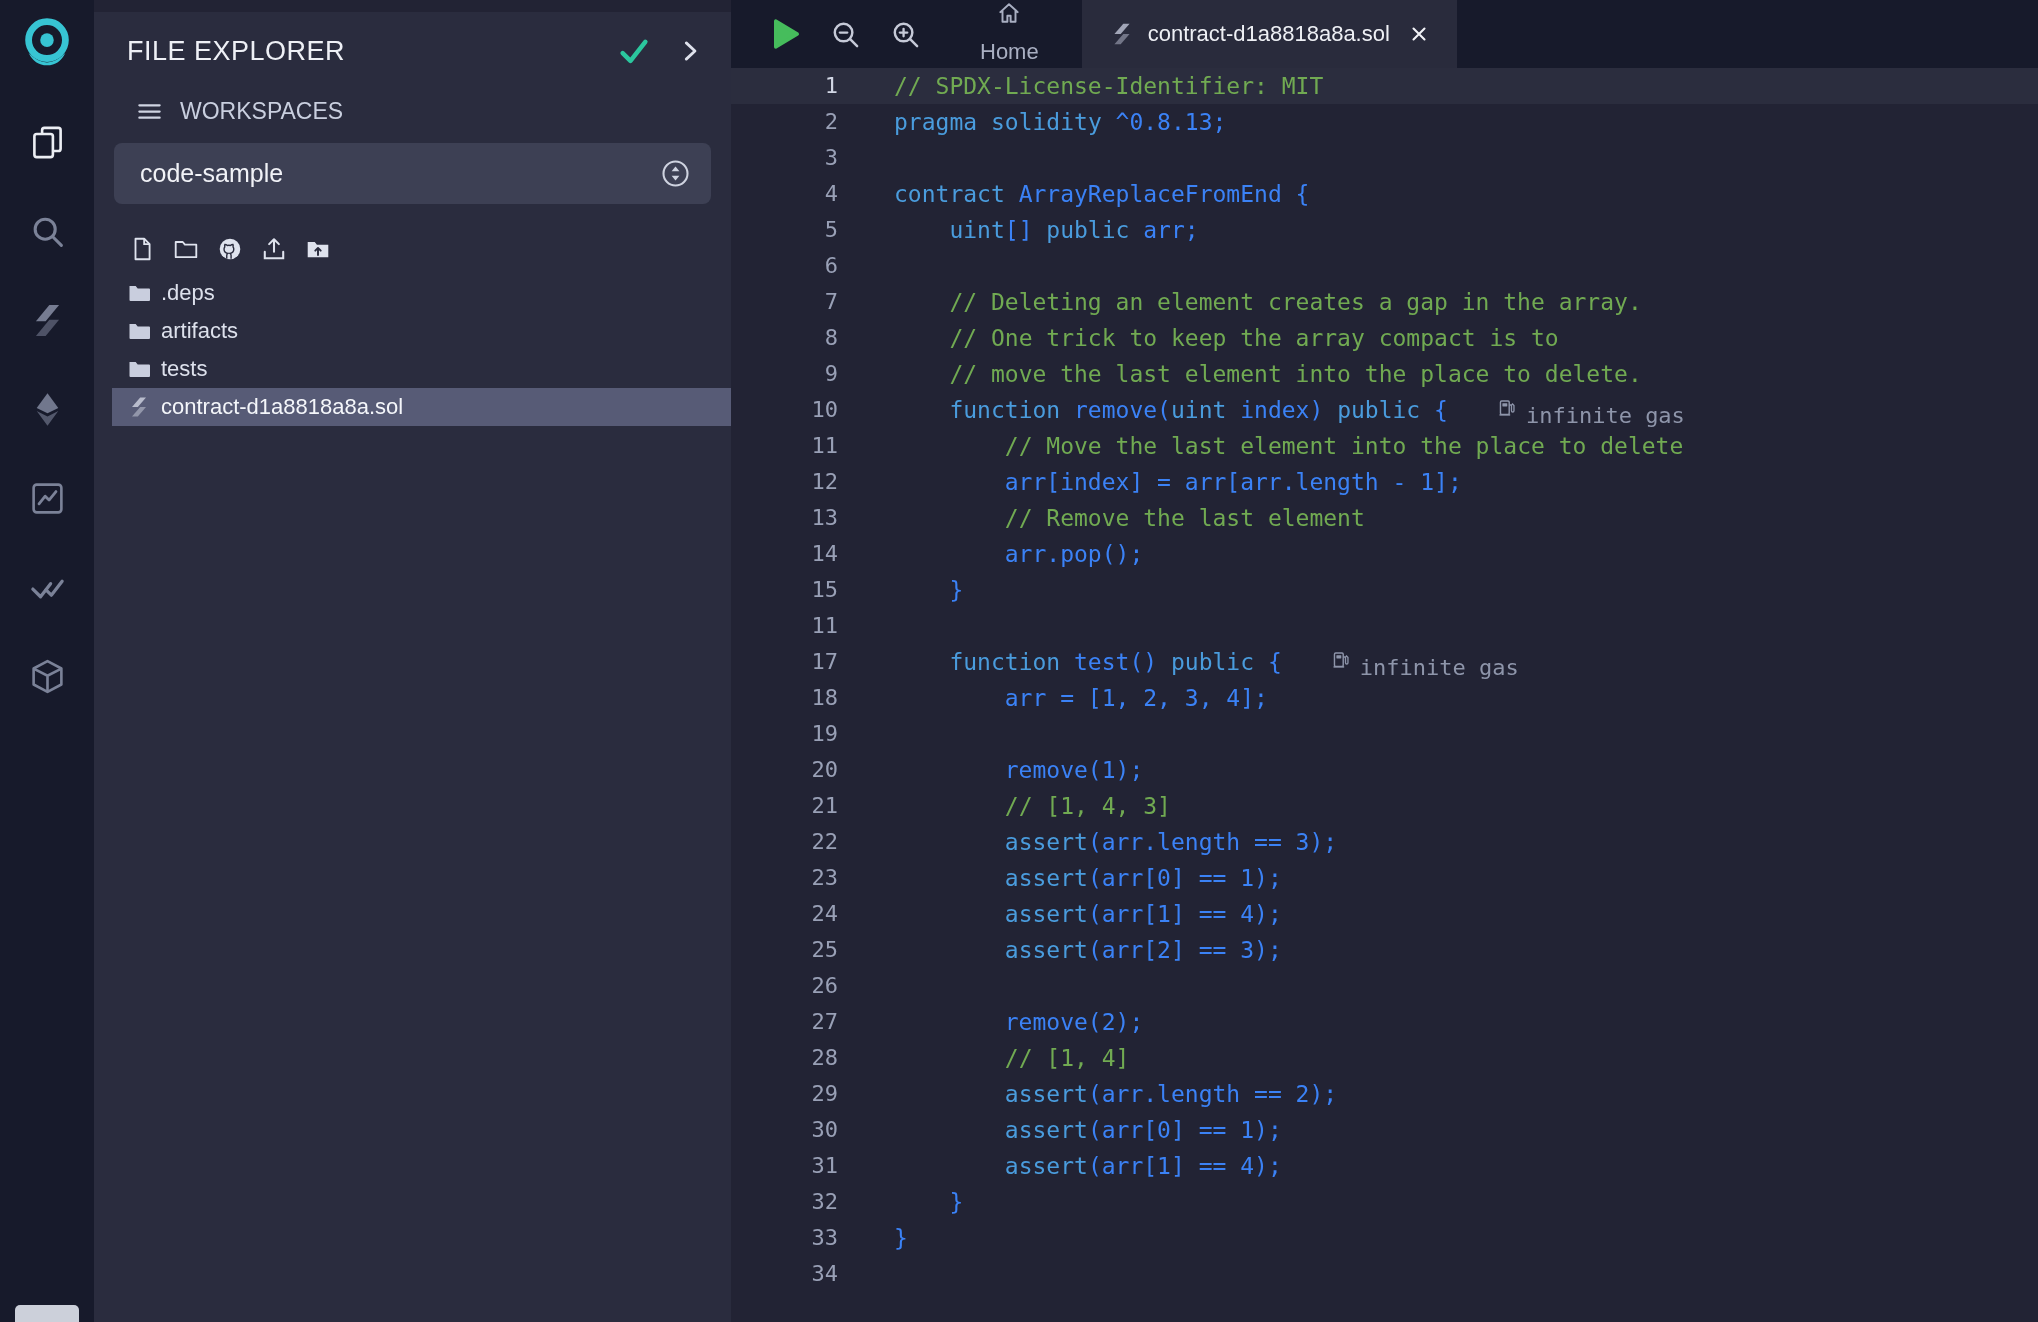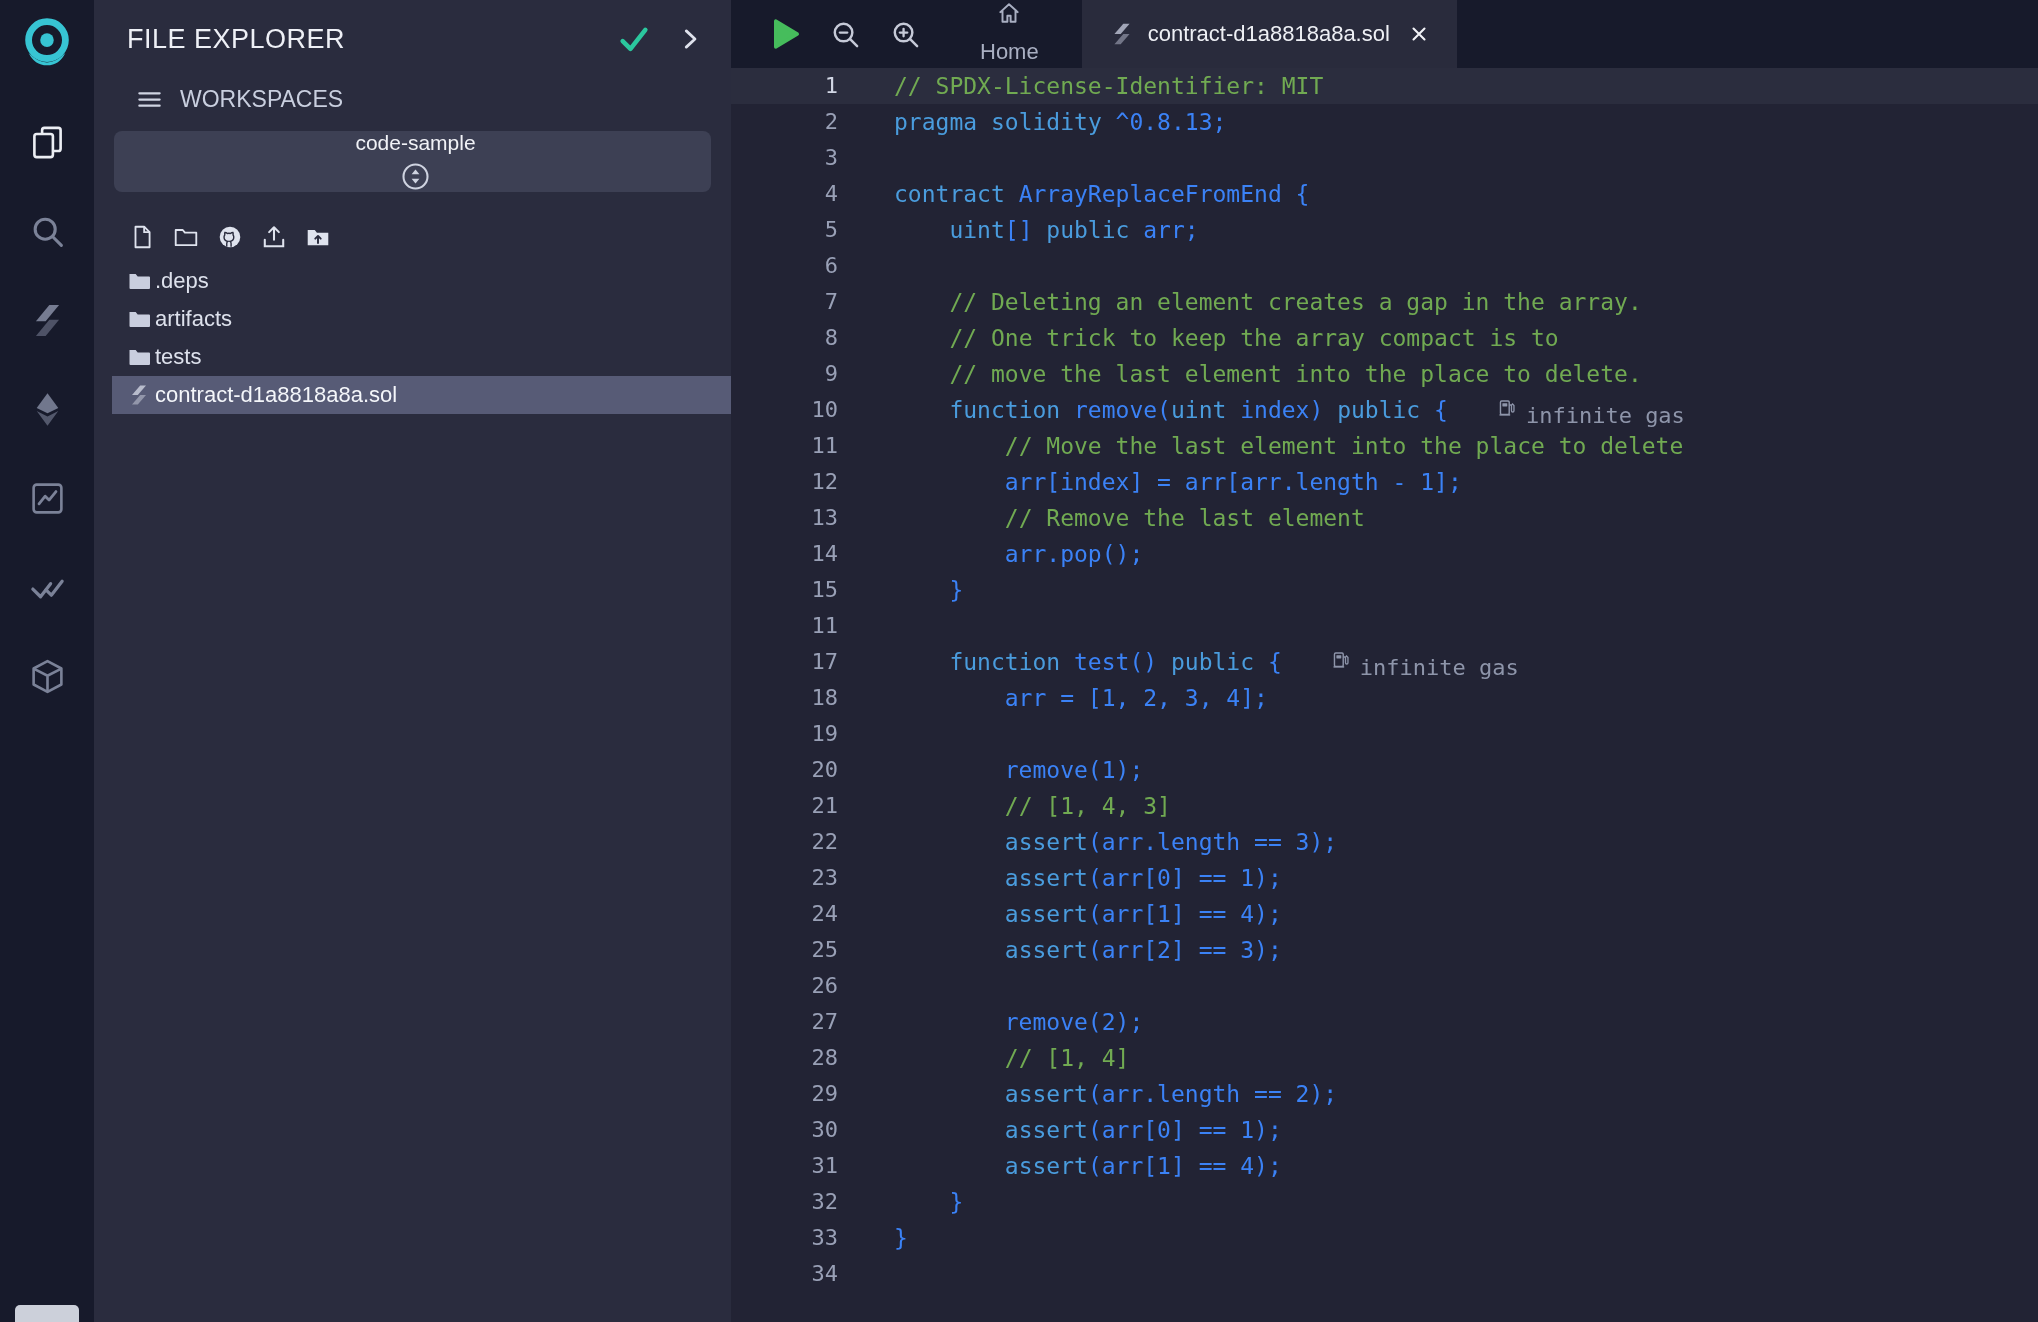--- a/index.html
+++ b/index.html
@@ -25,50 +25,50 @@
   .ib.active { color:#eceef4; }
   .ib svg { width:37px; height:37px; }
   .ib-bottom {
     position:absolute; bottom:0; left:15px; width:64px; height:17px;
     background:#ccd0da; border-radius:5px 5px 0 0;
   }
 
   
   .filepanel {
     width:637px; flex-shrink:0; background:#2a2c3e;
-    display:flex; flex-direction:column;
+    display:flex; flex-direction:column;margin-top:12px;
   }
   .fp-header { display:flex; align-items:center; gap:24px; padding:22px 26px 0 33px; }
   .fp-title { flex:1; margin:0; font-size:27px; font-weight:500; color:#eef0f6; letter-spacing:.5px; }
   .fp-check { color:#2bc79e; display:flex; }
   .fp-check svg { width:34px; height:34px; }
   .fp-chevron { color:#dfe2ec; display:flex; background:none; border:none; padding:0; cursor:pointer; }
   .fp-chevron svg { width:30px; height:30px; }
 
   .ws-row { display:flex; align-items:center; gap:17px; margin-top:30px; padding:0 42px; color:#c9cfdf; font-size:23px; }
   .ws-burger { background:none; border:none; padding:0; color:#cfd4e2; display:flex; cursor:pointer; }
   .ws-row svg { width:27px; height:27px; }
 
   .ws-select {
     margin:18px 20px 0 20px; height:61px; background:#3d4054; border-radius:8px;
     display:flex; align-items:center; justify-content:space-between;
-    padding:0 20px 0 26px; font-size:21px; color:#f1f2f7; cursor:pointer;flex-direction:column;
+    padding:0 20px 0 26px; font-size:25px; color:#f1f2f7; cursor:pointer;
   }
   .ws-select .sw-icon { display:flex; color:#cfd3e0; }
   .ws-select svg { width:31px; height:31px; }
 
   .file-actions { display:flex; align-items:center; gap:15px; margin-top:30px; padding:0 33px; color:#dfe3ee; }
   .file-actions button {
     background:none; border:none; padding:0; color:inherit; cursor:pointer;
     width:29px; height:29px; display:flex; align-items:center; justify-content:center;
   }
   .file-actions svg { width:26px; height:26px; }
 
   .tree { list-style:none; margin:11px 0 0 0; padding:0; font-size:22px; }
-  .tree-row { height:38px; display:flex; align-items:center; gap:4px; padding-left:33px; color:#dde1ec; cursor:pointer; }
+  .tree-row { height:38px; display:flex; align-items:center; gap:10px; padding-left:33px; color:#dde1ec; cursor:pointer; }
   .tree-row svg { width:24px; height:24px; flex-shrink:0; }
   .t-icon { display:flex; color:#c9cede; }
   .tree-row.selected { background:#575b76; margin-left:18px; padding-left:15px; color:#f4f6fa; }
   .tree-row.selected .t-icon { color:#c3c7d6; }
 
   
   .main { flex:1; min-width:0; display:flex; flex-direction:column; }
   .tabbar { height:68px; flex-shrink:0; background:#171a2b; display:flex; align-items:stretch; }
   .tb-btn { background:none; border:none; padding:0; display:flex; align-items:center; justify-content:center; cursor:pointer; }
   .run-btn { margin-left:26px; width:54px; color:#46bd5c; }

